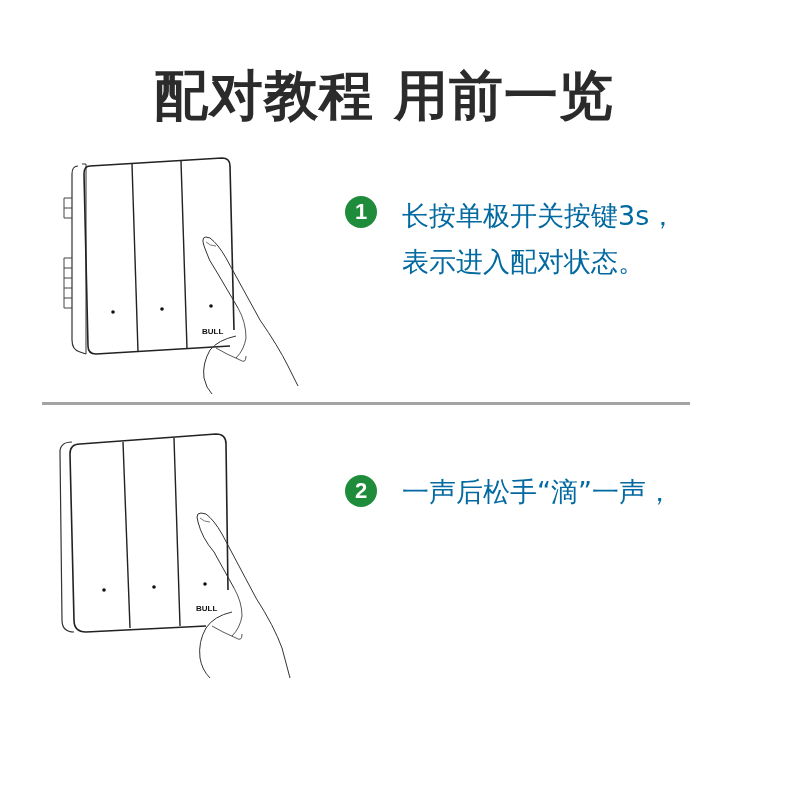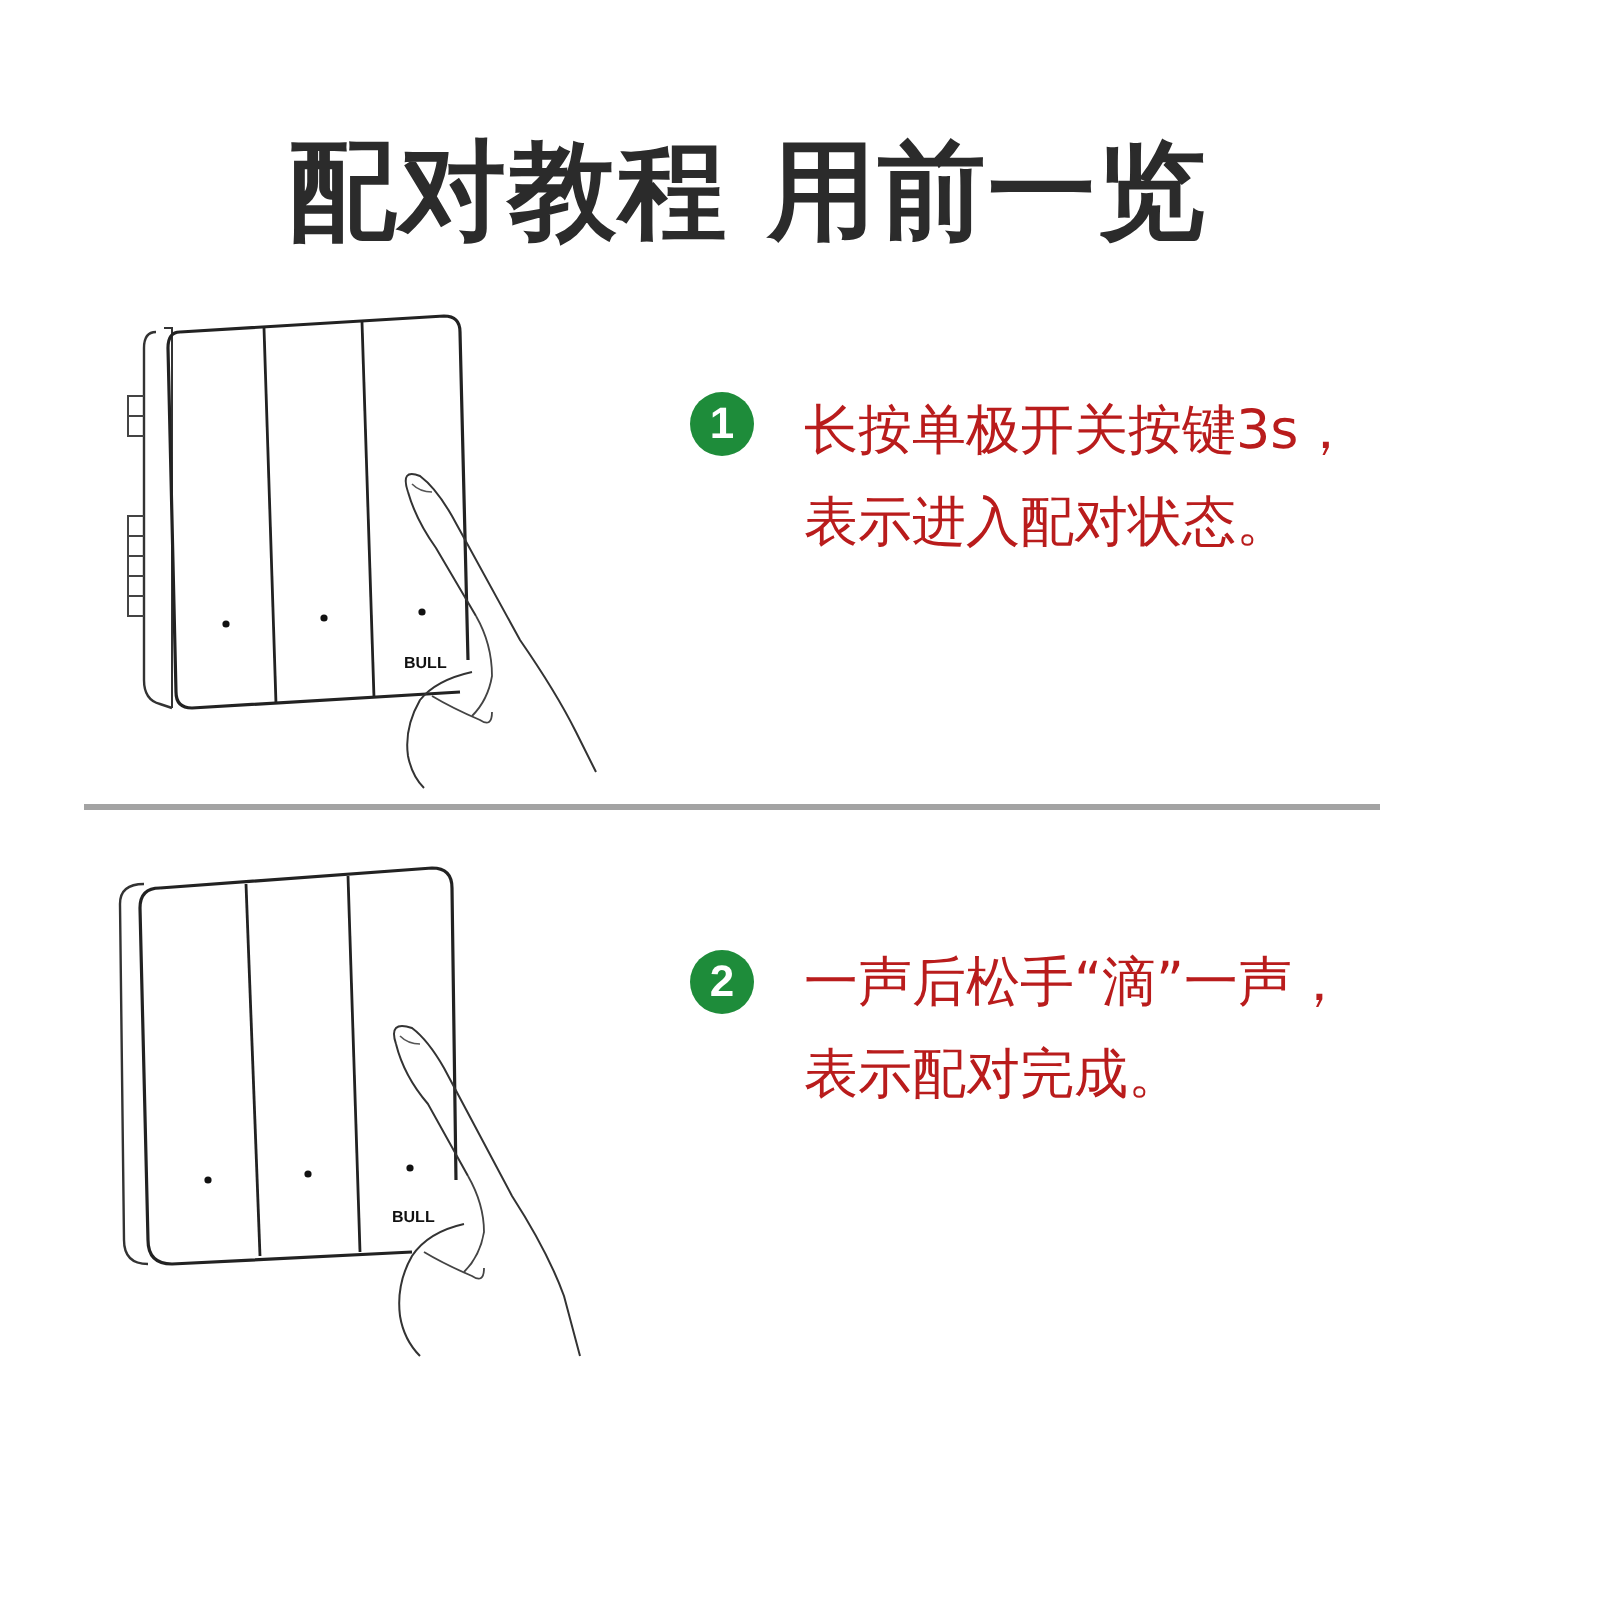--- a/index.html
+++ b/index.html
@@ -1,26 +1,26 @@
 <!DOCTYPE html>
 <html><head>
   <meta charset="utf-8">
   <style>
     html, body { margin: 0; padding: 0; background: #ffffff; }
     body { width: 800px; height: 800px; position: relative; overflow: hidden;
            font-family: "DejaVu Sans", "Liberation Sans", sans-serif; color: #222; }
-    .title { position: absolute; left: 6px; top: 58px; width: 736px; text-align: center;
+    .title { position: absolute; left: 16px; top: 58px; width: 736px; text-align: center;
              font-size: 54px; font-weight: bold; color: #2b2b2b; letter-spacing: 1px; line-height: 76px; }
     .illus { position: absolute; }
     .step { position: absolute; left: 345px; }
     .badge { position: absolute; left: 0; width: 32px; height: 32px; border-radius: 50%;
              background: #1e8c3a; color: #fff; font-weight: bold; font-size: 22px;
              text-align: center; line-height: 32px; font-family: "Liberation Sans", sans-serif; }
     .lines { position: absolute; left: 57px; top: 0; }
-    .line { font-size: 27px; line-height: 46px; white-space: nowrap; color: #b91c1c; }
+    .line { font-size: 27px; line-height: 46px; white-space: nowrap; color: #0369a1; }
     .divider { position: absolute; left: 42px; top: 402px; width: 648px; height: 3px; background: #a3a3a3; }
     svg path, svg line, svg rect, svg polyline { vector-effect: non-scaling-stroke; }
   </style>
 </head>
 <body>
 
 <div class="title">配对教程 用前一览</div>
 
 <div class="illus" style="left:50px; top:150px; width:290px; height:250px;">
   <svg width="290" height="250" viewBox="0 0 290 250">
@@ -85,15 +85,14 @@
     <path d="M182 192 Q164 196 156 208 Q148 222 150 238 Q152 250 160 258" fill="none" stroke="#333" stroke-width="1"></path>
     <path d="M162 206 Q172 212 186 218 Q192 222 192 214" fill="none" stroke="#444" stroke-width="0.9"></path>
     <path d="M184 168 Q192 182 192 196 Q190 208 182 216" fill="none" stroke="#444" stroke-width="0.9"></path>
   </svg>
 </div>
 
 <div class="step" style="top:469px;">
   <div class="badge" style="top:6px;">2</div>
   <div class="lines">
     <div class="line">一声后松手“滴”一声，</div>
-    <div class="line">表示配对完成。</div>
   </div>
 </div>
 
 </body></html>

